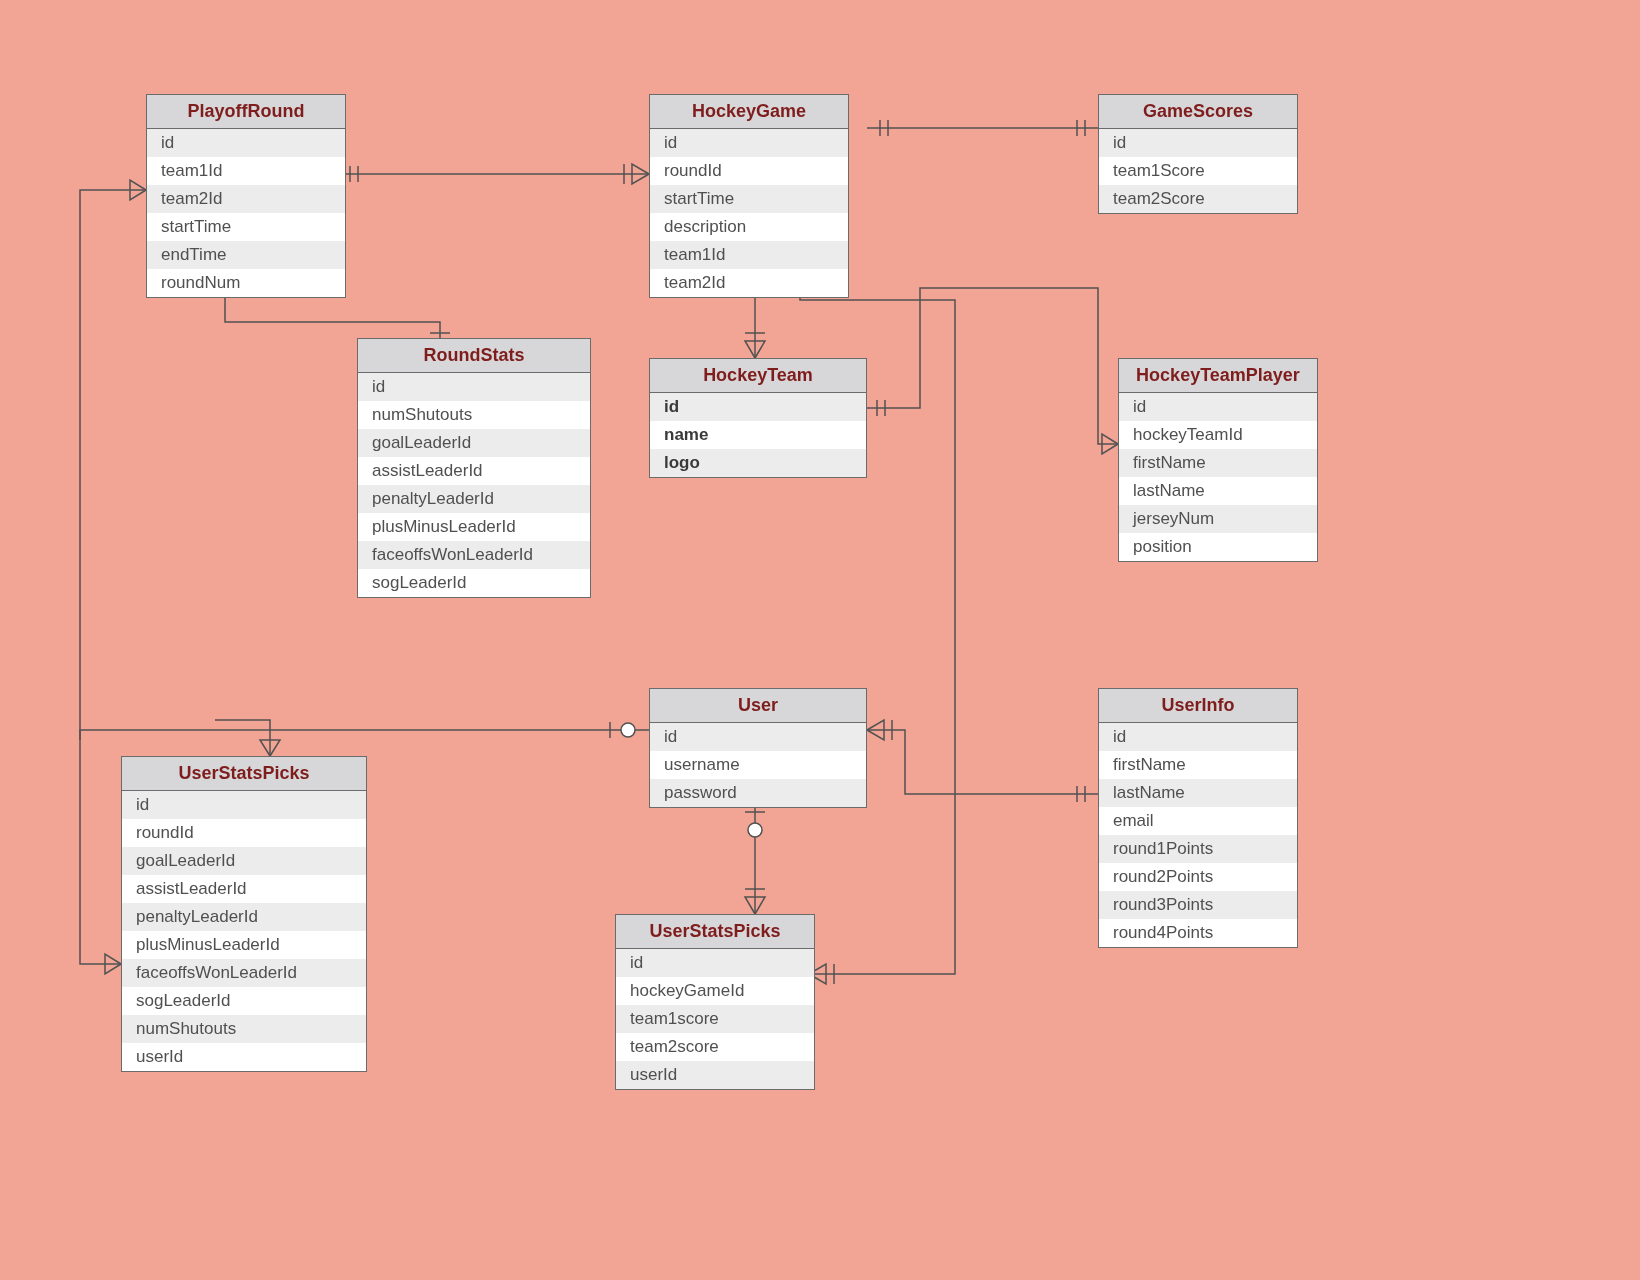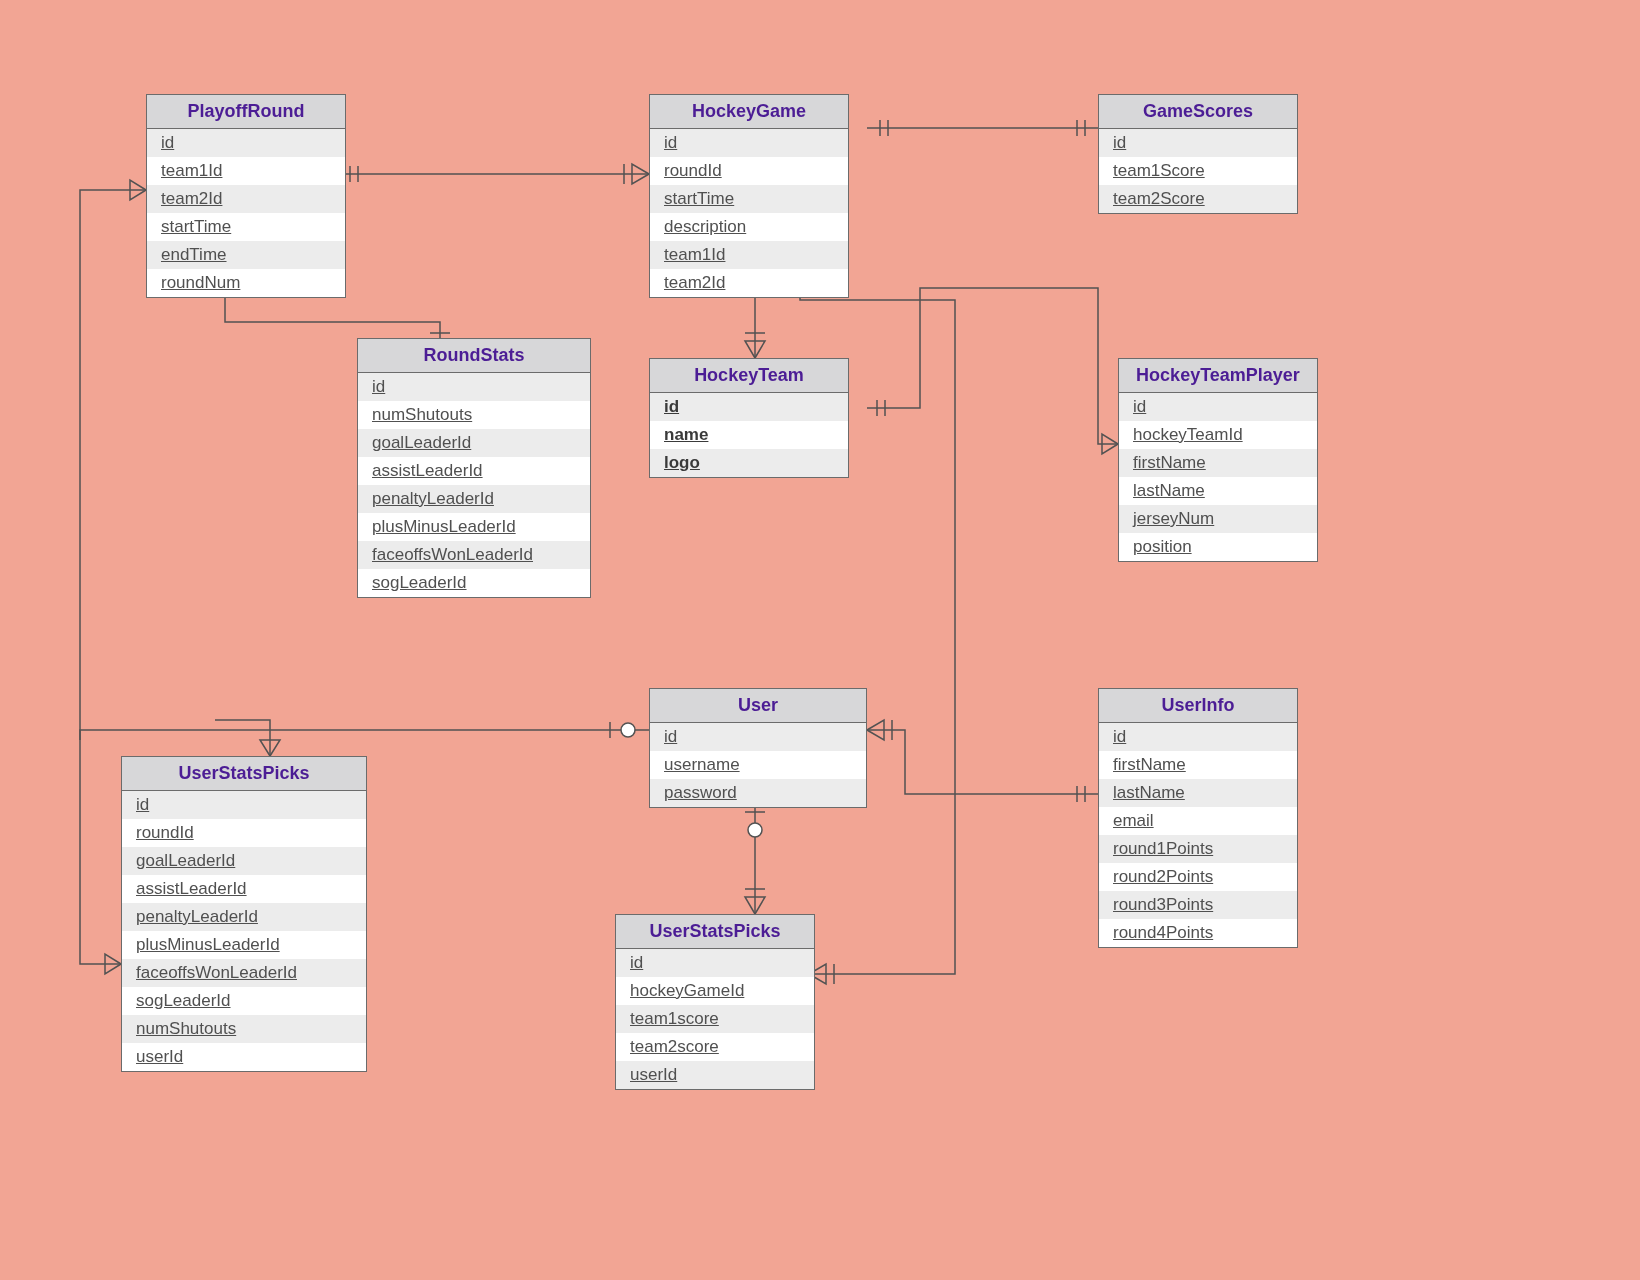--- a/index.html
+++ b/index.html
@@ -15,30 +15,29 @@
     position: absolute;
     background: #fff;
     border: 1.5px solid #6b6b6b;
     min-width: 200px;
   }
   .entity-header {
     background: #d7d7d9;
     border-bottom: 1.5px solid #6b6b6b;
     font-weight: 700;
     font-size: 18px;
-    color: #4c1d95;
+    color: #7f1d1d;
     text-align: center;
     padding: 6px 12px;
   }
   .entity-row {
     font-size: 17px;
     color: #505050;
     padding: 4px 14px;
     border-bottom: none;
-    text-decoration: underline;
   }
   .entity-row:nth-child(even) { background: #ececec; }
   .entity-row:nth-child(odd)  { background: #ffffff; }
   .entity-row.bold { font-weight: 700; color: #3a3a3a; }
   svg.connection {
     position: absolute;
     left: 0; top: 0;
     width: 1640px; height: 1280px;
     pointer-events: none;
   }
@@ -145,21 +144,21 @@
   <div class="entity-row">id</div>
   <div class="entity-row">numShutouts</div>
   <div class="entity-row">goalLeaderId</div>
   <div class="entity-row">assistLeaderId</div>
   <div class="entity-row">penaltyLeaderId</div>
   <div class="entity-row">plusMinusLeaderId</div>
   <div class="entity-row">faceoffsWonLeaderId</div>
   <div class="entity-row">sogLeaderId</div>
 </div>
 
-<div class="entity" style="left:649px; top:358px; width:200px">
+<div class="entity" style="left:649px; top:358px; width:218px">
   <div class="entity-header">HockeyTeam</div>
   <div class="entity-row bold">id</div>
   <div class="entity-row bold">name</div>
   <div class="entity-row bold">logo</div>
 </div>
 
 <div class="entity" style="left:1118px; top:358px; width:178px">
   <div class="entity-header">HockeyTeamPlayer</div>
   <div class="entity-row">id</div>
   <div class="entity-row">hockeyTeamId</div>

